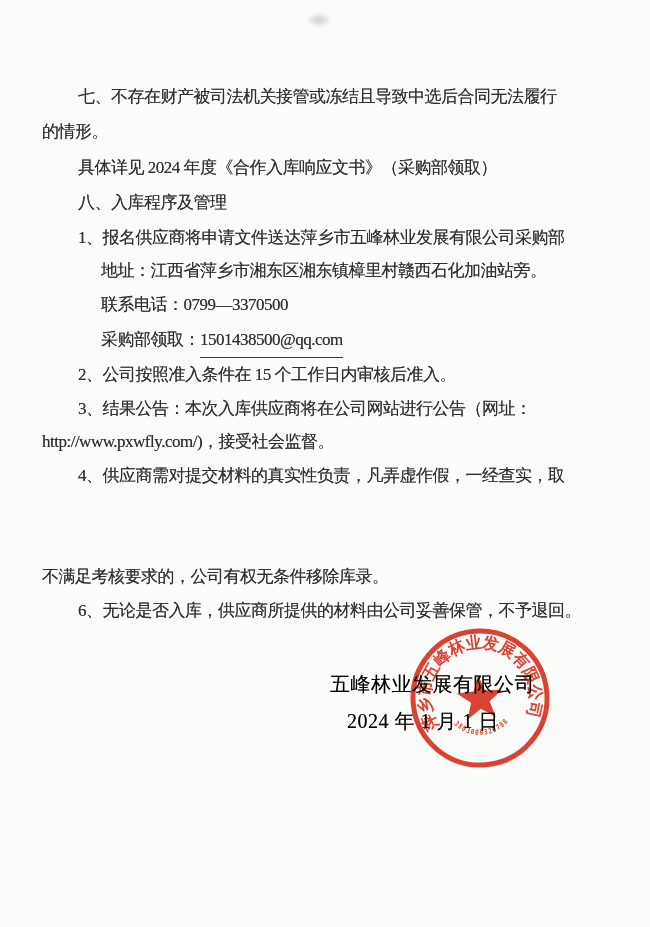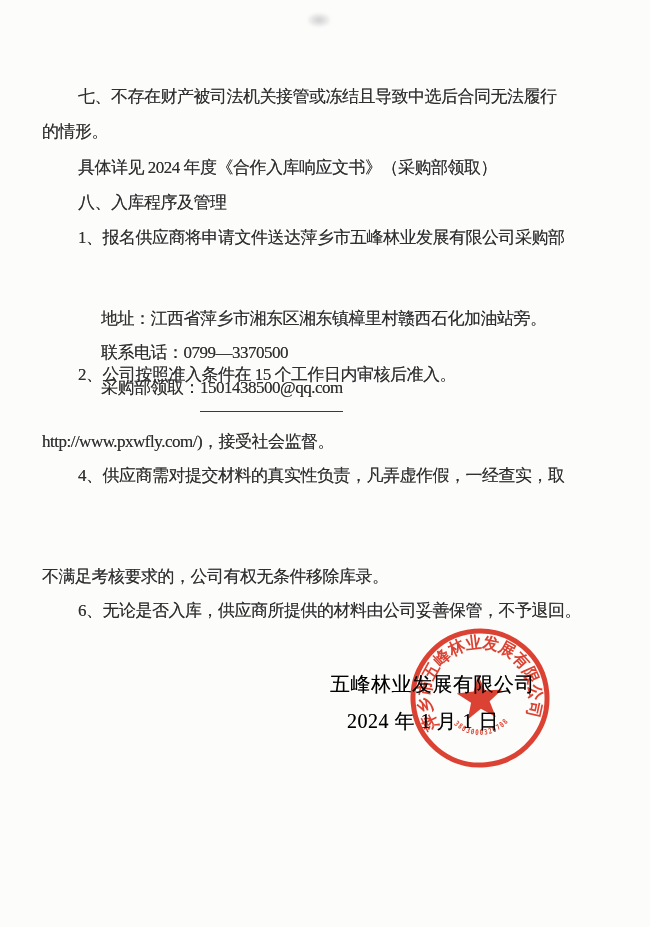--- a/index.html
+++ b/index.html
@@ -19,24 +19,24 @@
     position:absolute;
     white-space:nowrap;
     font-size:17px;
     line-height:24px;
     letter-spacing:-0.5px;
     color:#2f2f2f;
     text-shadow:0 0 0.6px rgba(70,70,70,.75);
   }
   .indent-paragraph{left:78px;}
   .indent-flush{left:42px;}
-  .indent-sub{left:101px;margin-top:48px;}
+  .indent-sub{left:101px;}
   .email-underline{
     border-bottom:1.5px solid #3a3a3a;
-    padding-bottom:14px;
+    padding-bottom:8px;
   }
   .signature-block span{
     position:absolute;
     white-space:nowrap;
     font-size:20px;
     letter-spacing:0.5px;
     color:#000000;
     text-shadow:0 0 0.6px rgba(70,70,70,.75);
   }
   .sig-company{left:330px;top:671px;}
@@ -81,20 +81,21 @@
   <div class="doc-line indent-paragraph" style="top:191px">八、入库程序及管理</div>
   <div class="doc-line indent-paragraph" style="top:226px">1、报名供应商将申请文件送达萍乡市五峰林业发展有限公司采购部</div>
   <div class="doc-line indent-sub" style="top:259px">地址：江西省萍乡市湘东区湘东镇樟里村赣西石化加油站旁。</div>
   <div class="doc-line indent-sub" style="top:293px">联系电话：0799—3370500</div>
 
   <div class="doc-line indent-sub" style="top:328px">
     <span>采购部领取：</span><span class="email-underline">1501438500@qq.com</span>
   </div>
 
   <div class="doc-line indent-paragraph" style="top:363px">2、公司按照准入条件在 15 个工作日内审核后准入。</div>
+  <div class="doc-line indent-paragraph" style="top:397px">3、结果公告：本次入库供应商将在公司网站进行公告（网址：</div>
   <div class="doc-line indent-flush" style="top:430px">http://www.pxwfly.com/)，接受社会监督。</div>
   <div class="doc-line indent-paragraph" style="top:464px">4、供应商需对提交材料的真实性负责，凡弄虚作假，一经查实，取</div>
   <div class="doc-line indent-flush" style="top:565px">不满足考核要求的，公司有权无条件移除库录。</div>
   <div class="doc-line indent-paragraph" style="top:599px">6、无论是否入库，供应商所提供的材料由公司妥善保管，不予退回。</div>
 
   <div class="signature-block">
     <span class="sig-company">五峰林业发展有限公司</span>
     <span class="sig-date">2024 年 1 月 1 日</span>
   </div>
 

